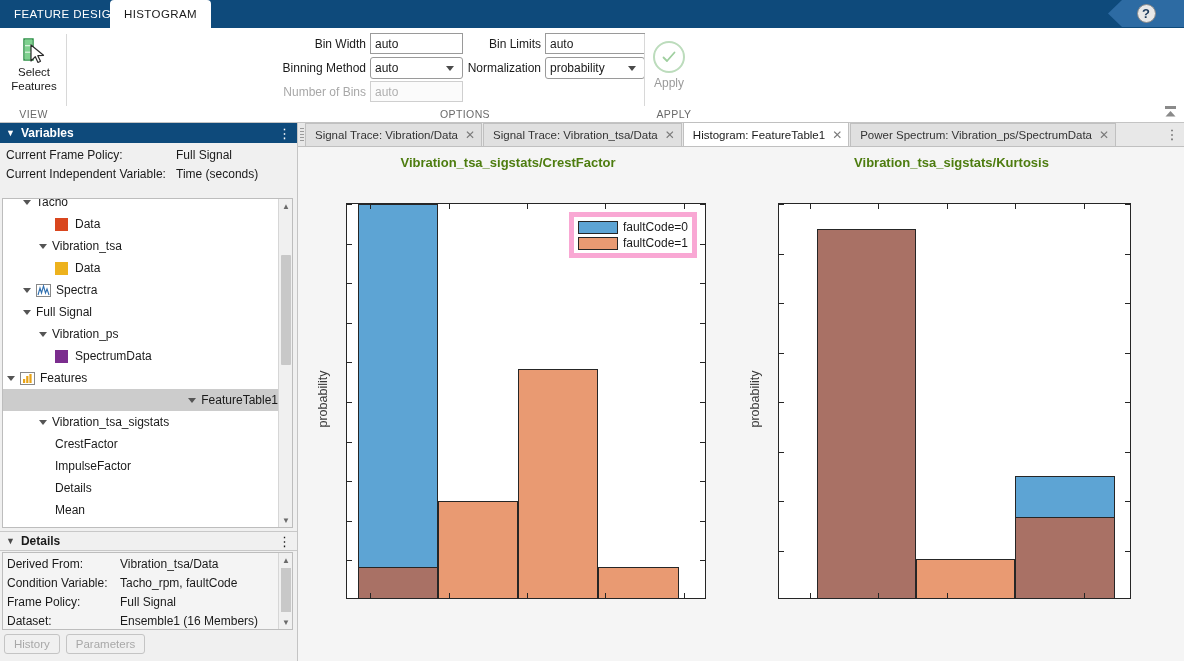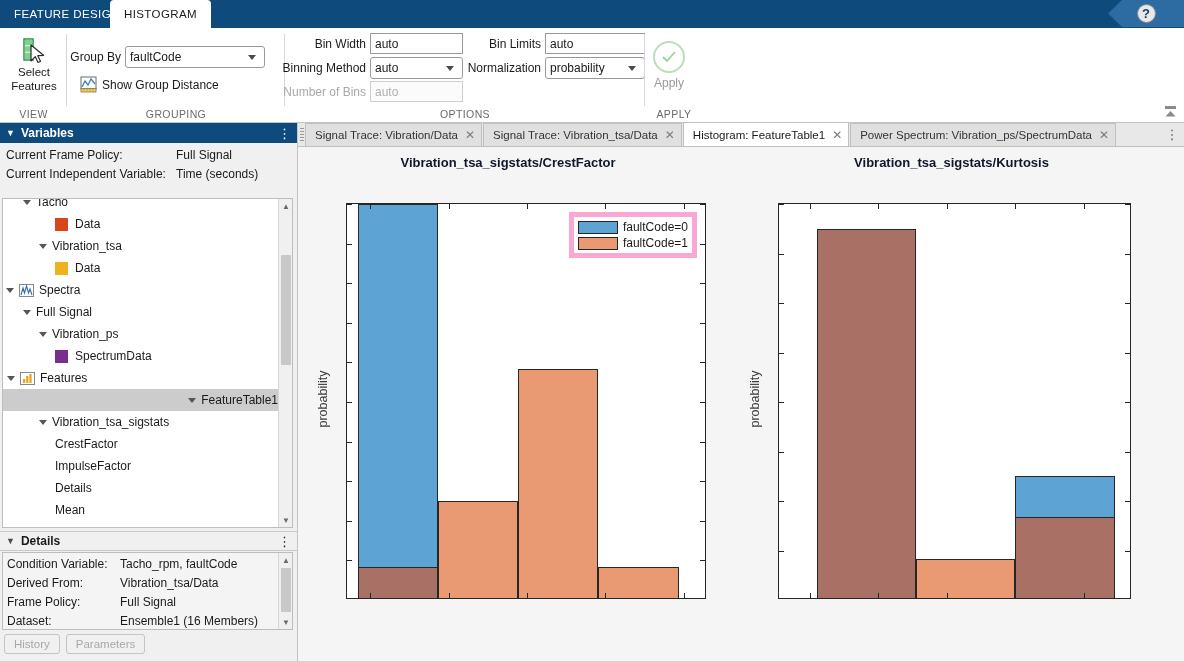--- a/index.html
+++ b/index.html
@@ -214,21 +214,21 @@
   }
 
   .charts {
     position: absolute; left: 0; top: 24px; width: 887px; height: 514px;
     background: #f5f5f5; display: flex;
   }
   .chart-cell { position: relative; height: 514px; }
 
   .chart-title {
     position: absolute; width: 100%; text-align: center; top: 8px;
-    font-size: 13px; font-weight: bold; color: #0f172a;
+    font-size: 13px; font-weight: bold; color: #4d7c0f;
   }
   .ylabel {
     position: absolute; font-size: 12.5px; color: #3a3a3a;
     transform: rotate(-90deg); transform-origin: center center;
     white-space: nowrap;
   }
   .plotbox {
     position: absolute; background: #ffffff;
     border: 1px solid #262626; overflow: hidden;
   }
@@ -277,40 +277,20 @@
             <path d="M12 9 L12 25 L16.3 20.7 L19 26.5 L21.5 25.3 L18.8 19.7 L24.5 19.3 Z" fill="#ffffff" stroke="#2b2b2b" stroke-width="1.2" stroke-linejoin="round"></path>
           </svg>
         </div>
         <div class="lbl">Select</div>
         <div class="lbl">Features</div>
       </div>
       <div class="group-label">VIEW</div>
       <div class="group-divider" style="right:0;"></div>
     </div>
 
-    <div class="ribbon-group" style="left:67px; width:218px;">
-      <div class="field-row" style="left:0; top:18px;">
-        <div class="field-label" style="width:58px;">Group By</div>
-        <div class="combo" style="width:140px;">
-          <span class="cv">faultCode</span>
-          <span class="arrow"></span>
-        </div>
-      </div>
-      <div class="chk-row" style="left:13px; top:48px;">
-        <svg width="17" height="17" viewBox="0 0 17 17">
-          <rect x="1" y="1" width="15" height="12" fill="#ffffff" stroke="#6a6a6a" stroke-width="1"></rect>
-          <path d="M2 11 L5 5 L8 9 L11 3 L15 8" fill="none" stroke="#3f7fbf" stroke-width="1.3"></path>
-          <rect x="1" y="12.5" width="15" height="3.5" fill="#f0d070" stroke="#8a7a30" stroke-width=".8"></rect>
-          <path d="M4 12.8 v2 M7 12.8 v2 M10 12.8 v2 M13 12.8 v2" stroke="#8a7a30" stroke-width=".7"></path>
-        </svg>
-        <span class="cl">Show Group Distance</span>
-      </div>
-      <div class="group-label">GROUPING</div>
-      <div class="group-divider" style="right:0;"></div>
-    </div>
 
     <div class="ribbon-group" style="left:285px; width:360px;">
 
       <div class="field-row" style="left:0; top:5px;">
         <div class="field-label" style="width:85px;">Bin Width</div>
         <div class="txtbox" style="width:93px;">
           <span>auto</span>
         </div>
       </div>
       <div class="field-row" style="left:186px; top:5px;">
@@ -397,21 +377,21 @@
           </div>
           <div class="tree-item" style="padding-left: 36px;">
             <span class="tree-caret"></span>
             <span>Vibration_tsa</span>
           </div>
           <div class="tree-item" style="padding-left: 52px;">
             <span style="display: inline-block; width: 0px;"></span>
             <span class="sw" style="background: rgb(237, 178, 29);"></span>
             <span>Data</span>
           </div>
-          <div class="tree-item" style="padding-left: 3px;">
+          <div class="tree-item" style="padding-left: 20px;">
             <span class="tree-caret"></span>
             <span style="margin-right: 5px; display: inline-flex;">
               <svg width="15" height="13" viewBox="0 0 15 13">
                 <rect x="0.5" y="0.5" width="14" height="12" fill="#fff" stroke="#888"></rect>
                 <path d="M2 11 L4 4 L5.5 9 L7.5 2 L9.5 9 L11 5 L13 11" fill="none" stroke="#2f6fb0" stroke-width="1.1"></path>
               </svg>
             </span>
             <span>Spectra</span>
           </div>
           <div class="tree-item" style="padding-left: 20px;">
@@ -473,26 +453,26 @@
 
     <div class="details-wrap">
       <div class="panel-header light">
         <span class="caret">▼</span>
         <span class="title">Details</span>
         <span class="dots">⋮</span>
       </div>
       <div class="details-box">
         <div style="padding-top:2px;">
           <div class="det-row">
+            <span class="k">Derived From:</span>
+            <span>Vibration_tsa/Data</span>
+          </div>
+          <div class="det-row">
             <span class="k">Condition Variable:</span>
             <span>Tacho_rpm, faultCode</span>
-          </div>
-          <div class="det-row">
-            <span class="k">Derived From:</span>
-            <span>Vibration_tsa/Data</span>
           </div>
           <div class="det-row">
             <span class="k">Frame Policy:</span>
             <span>Full Signal</span>
           </div>
           <div class="det-row">
             <span class="k">Dataset:</span>
             <span>Ensemble1 (16 Members)</span>
           </div>
         </div>

